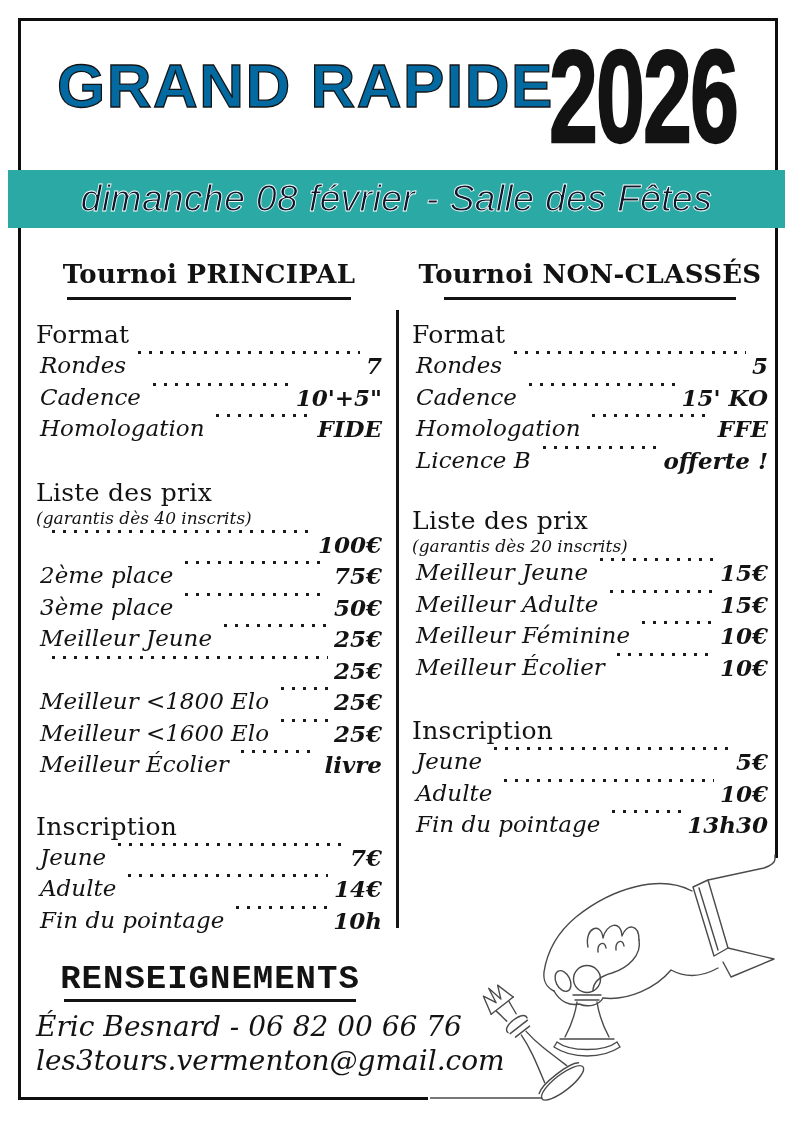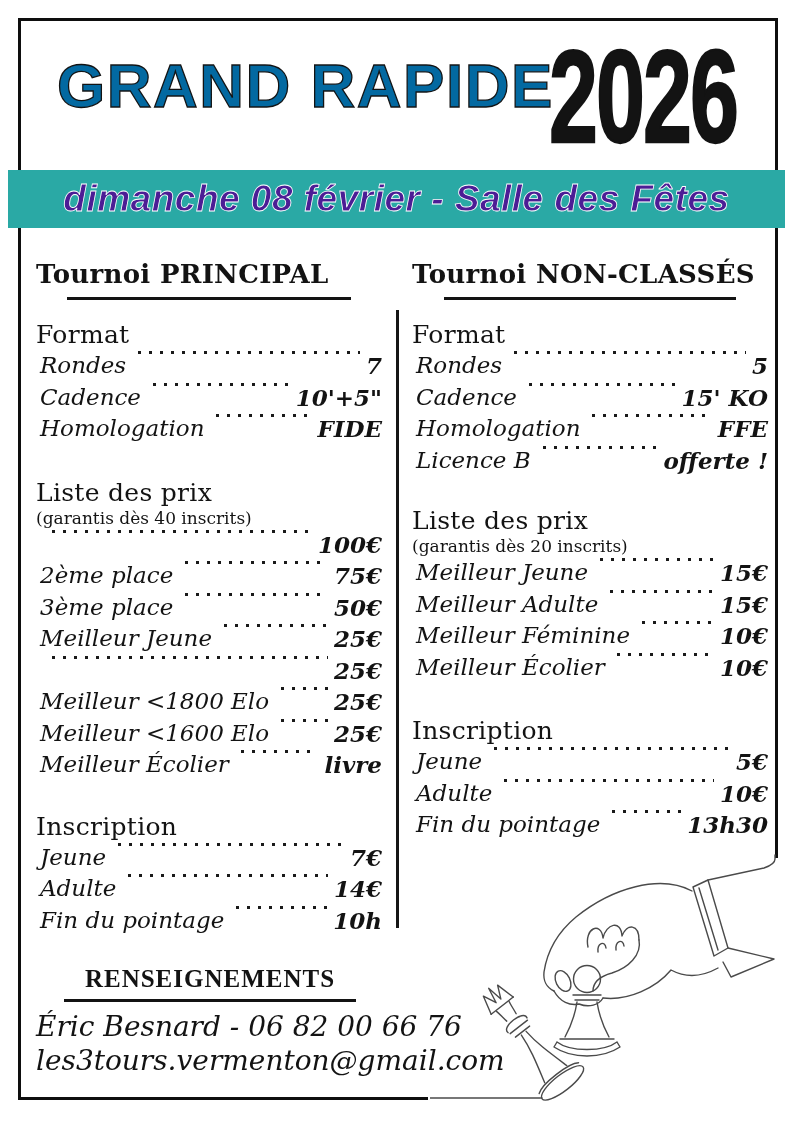--- a/index.html
+++ b/index.html
@@ -15,49 +15,49 @@
   .title{position:absolute;left:57px;top:62px;z-index:5;font-weight:900;
          font-size:62px;line-height:48px;letter-spacing:1.5px;color:#0369a1;
          -webkit-text-stroke:1.3px #131313;white-space:nowrap;}
   .year{position:absolute;left:540px;top:47px;width:206px;height:100px;z-index:5;
         display:flex;align-items:center;justify-content:center;
         font-weight:900;font-size:88px;letter-spacing:-2px;color:#131313;
         -webkit-text-stroke:1.5px #131313;transform:scaleY(1.5);}
   
   .banner{position:absolute;left:8px;top:170px;width:777px;height:58px;z-index:4;
           display:flex;align-items:center;justify-content:center;}
-  .banner-text{color:#4c1d95;font-style:italic;font-weight:bold;font-size:37px;
+  .banner-text{color:#0f172a;font-style:italic;font-weight:normal;font-size:37px;
                letter-spacing:0.5px;-webkit-text-stroke:0.8px #ffffff;white-space:nowrap;}
   
   .col{position:absolute;top:254px;z-index:5;}
   .col-left{left:36px;width:346px;}
   .col-right{left:412px;width:356px;}
   .col-header{font-family:"DejaVu Serif",serif;font-weight:bold;font-size:26px;
-              line-height:40px;white-space:nowrap;letter-spacing:0.3px;}
+              line-height:40px;text-align:center;white-space:nowrap;letter-spacing:0.3px;}
   .col-underline{width:82%;margin:3px auto 0;border-top:3px solid #131313;}
   .sec{margin-top:20px;}
   .col-left .sec-1{margin-top:33px;}
   .col-left .sec-2{margin-top:31px;}
   .col-right .sec-1{margin-top:30px;}
   .col-right .sec-2{margin-top:33px;}
   .sec-heading{font-family:"DejaVu Serif",serif;font-weight:normal;font-size:25px;
                line-height:30px;letter-spacing:0.3px;}
-  .sec-note{font-family:"DejaVu Serif",serif;font-size:17px;line-height:21px;}
+  .sec-note{font-family:"DejaVu Serif",serif;font-style:italic;font-size:17px;line-height:21px;}
   .row{display:flex;align-items:flex-end;height:31.5px;line-height:31.5px;padding-left:4px;}
   .row-label{font-family:"DejaVu Serif",serif;font-style:italic;font-size:23px;white-space:nowrap;}
   .dots{flex:1;height:5px;margin:0 6px 0 8px;align-self:baseline;
         background-image:radial-gradient(circle,#1a1a1a 1.5px,transparent 1.7px);
         background-size:11px 5px;background-repeat:repeat-x;background-position:0 bottom;}
   .row-value{font-family:"DejaVu Serif",serif;font-style:italic;font-weight:bold;
              font-size:23px;white-space:nowrap;}
   
   .divider{position:absolute;left:396px;top:310px;width:3px;height:618px;background:#151515;z-index:5;}
   
   .contact{position:absolute;left:36px;top:962px;width:348px;z-index:5;text-align:center;}
-  .contact-heading{font-family:Liberation Serif, serif;font-weight:bold;font-size:25px;
+  .contact-heading{font-family:Liberation Mono, monospace;font-weight:bold;font-size:34px;
                    line-height:34px;letter-spacing:1px;white-space:nowrap;}
   .contact-underline{width:84%;margin:3px auto 0;border-top:3px solid #131313;}
   .contact-line{font-family:"DejaVu Serif",serif;font-style:italic;font-size:28px;
                 line-height:34px;white-space:nowrap;}
   .contact-line.first{margin-top:8px;}
   
   .figure{position:absolute;left:430px;top:851px;width:363px;height:270px;z-index:3;}
 </style>
 </head>
 <body>

